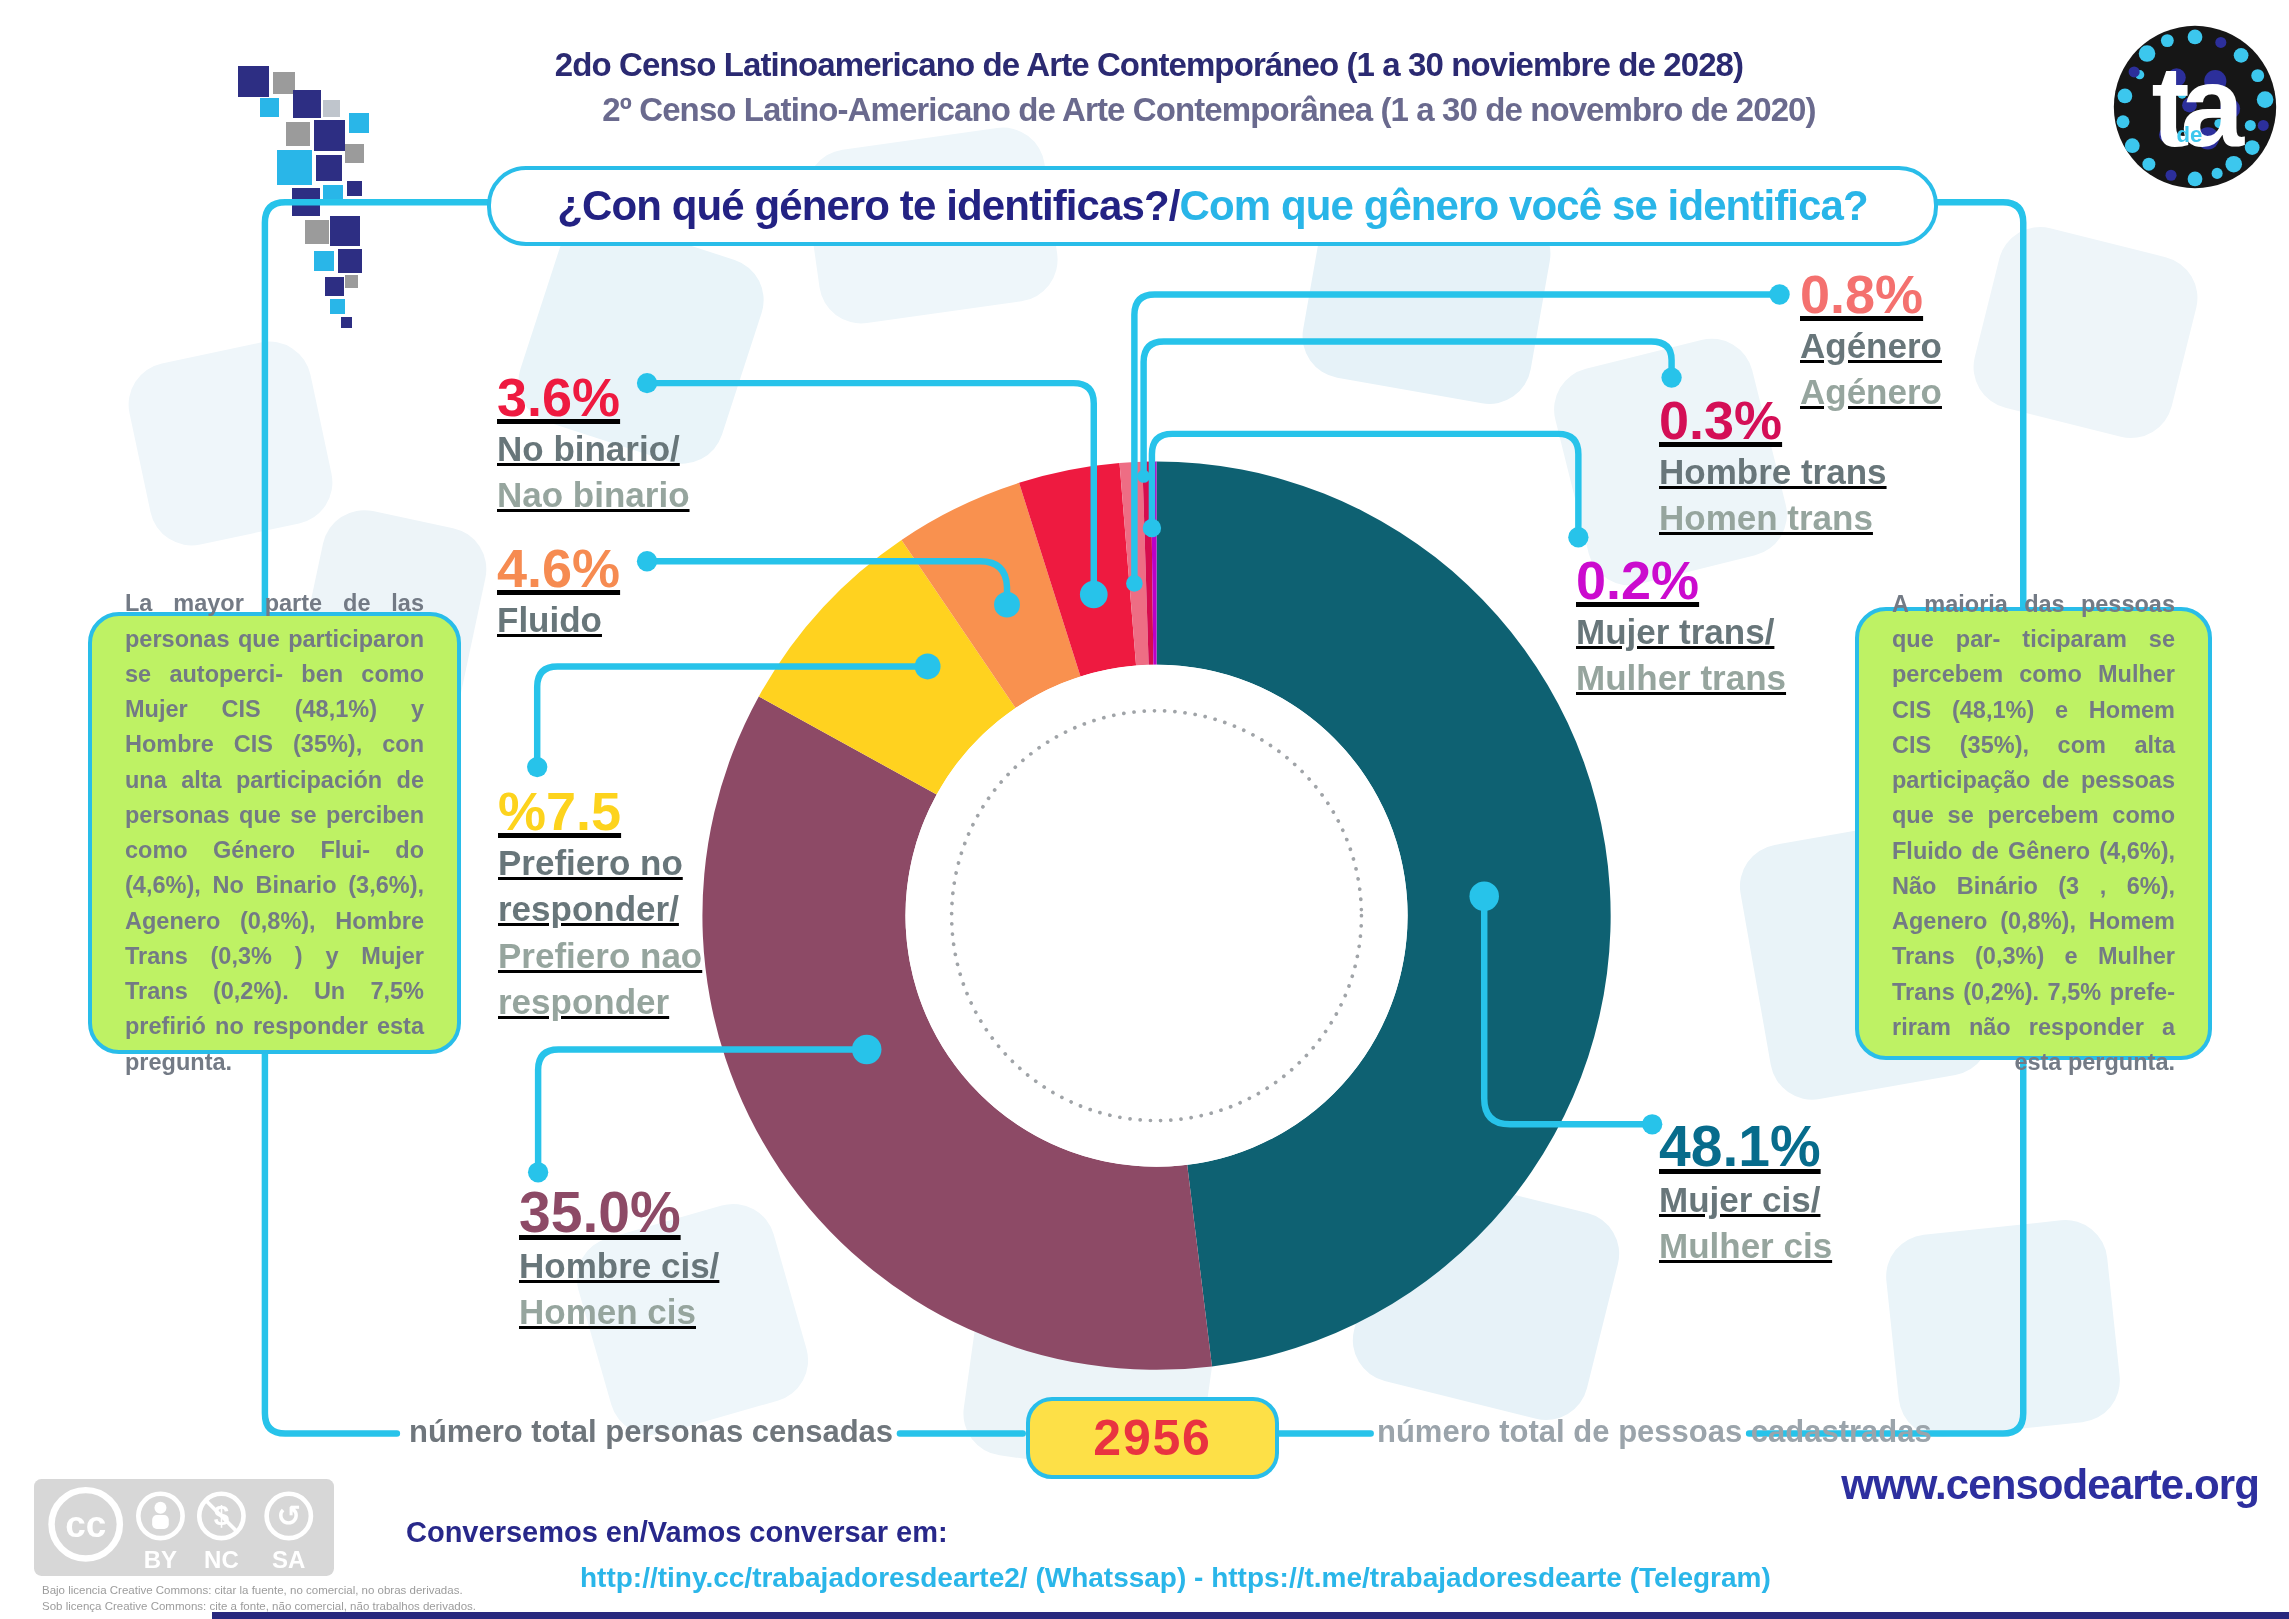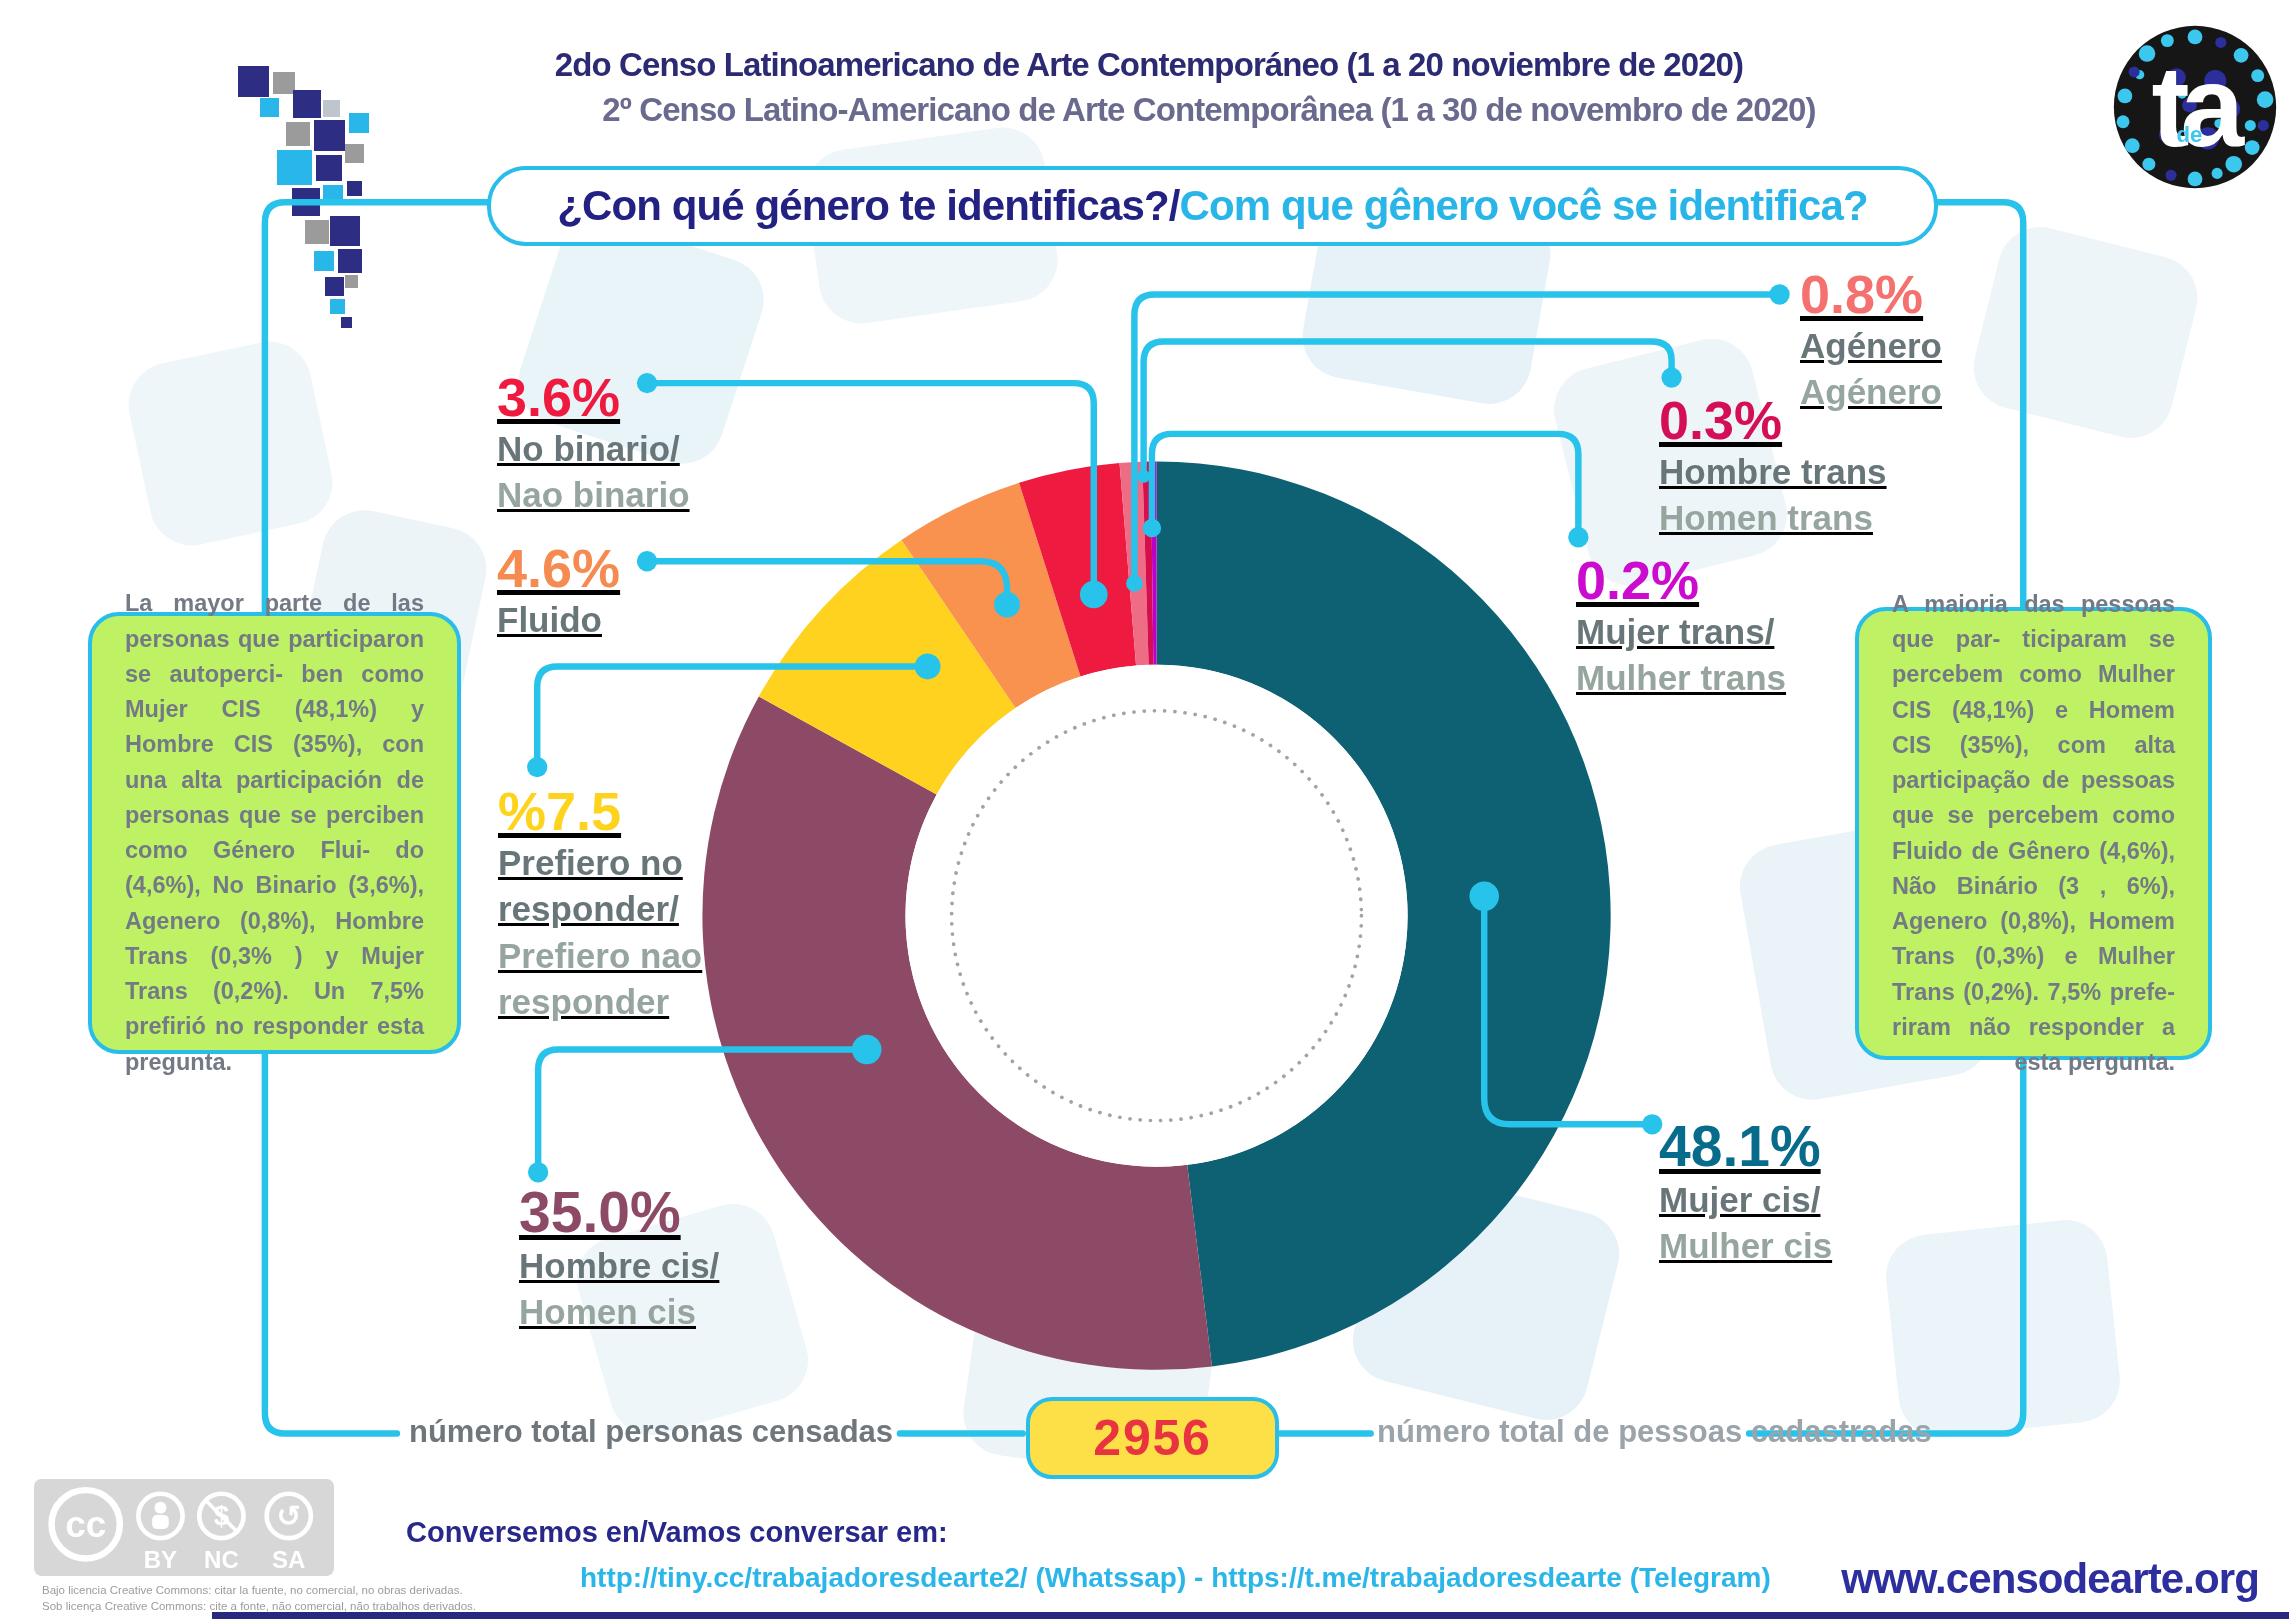--- a/index.html
+++ b/index.html
@@ -28,21 +28,21 @@
   .c-teal{color:#076c8c;} .c-maroon{color:#8d4a66;} .c-yellow{color:#fdd31d;}
   .c-orange{color:#f68b51;} .c-red{color:#ee1a40;} .c-salmon{color:#f4716f;}
   .c-crimson{color:#d40f56;} .c-magenta{color:#cb0bce;}
   .total-label{font-weight:bold;font-size:31px;white-space:nowrap;}
   .total-es{color:#6f767c;} .total-pt{color:#9ba4ab;}
   .total-box{left:1026px;top:1397px;width:245px;height:74px;background:#fde047;border:4.6px solid #29bde9;
              border-radius:26px;display:flex;align-items:center;justify-content:center;}
   .total-num{font-size:50px;font-weight:bold;color:#e93340;letter-spacing:1.8px;}
   .contact-h{left:406px;top:1516px;font-size:29px;font-weight:bold;color:#28288a;}
   .contact-l{left:580px;top:1562px;font-size:28px;font-weight:bold;color:#2ab6e9;white-space:nowrap;}
-  .website{right:31px;top:1555px;font-size:42px;font-weight:bold;color:#2d2f9f;letter-spacing:-0.9px;}
+  .website{right:31px;top:1461px;font-size:42px;font-weight:bold;color:#2d2f9f;letter-spacing:-0.9px;}
   .cc-cap{left:42px;font-size:11.5px;color:#9c9c9c;white-space:nowrap;}
   #bottom-bar{position:absolute;left:212px;top:1612px;width:2078px;height:7.4px;background:#28287e;z-index:6;}
   .logo-wrap{left:2112px;top:24px;width:166px;height:166px;z-index:5;}
 </style>
 </head>
 <body>
 
 <div id="stage">
 
   <div class="deco" style="left:535px;top:235px;width:212px;height:212px;background:#e9f4f9;transform:rotate(18deg);"></div>
@@ -124,21 +124,21 @@
       <circle cx="1811" cy="409" r="11"></circle>
         <circle cx="1239" cy="516" r="7"></circle>
       <circle cx="1710" cy="582" r="11"></circle>
         <circle cx="1248" cy="572" r="10"></circle>
       <circle cx="1790" cy="1218" r="11"></circle>
         <circle cx="1608" cy="971" r="16"></circle>
     </g>
   </svg>
 
   <div class="abs titles">
-    <div class="title1">2do Censo Latinoamericano de Arte Contemporáneo (1 a 20 noviembre de 2020)</div>
+    <div class="title1">2do Censo Latinoamericano de Arte Contemporáneo (1 a 30 noviembre de 2028)</div>
     <div class="title2">2º Censo Latino-Americano de Arte Contemporânea (1 a 30 de novembro de 2020)</div>
   </div>
 
   <div class="abs qbox">
     <span class="q-es">¿Con qué género te identificas?/</span>
       <span class="q-pt">Com que gênero você se identifica?</span>
   </div>
 
   <div class="abs logo-wrap">
     <svg width="166" height="166" viewBox="0 0 180 180">

